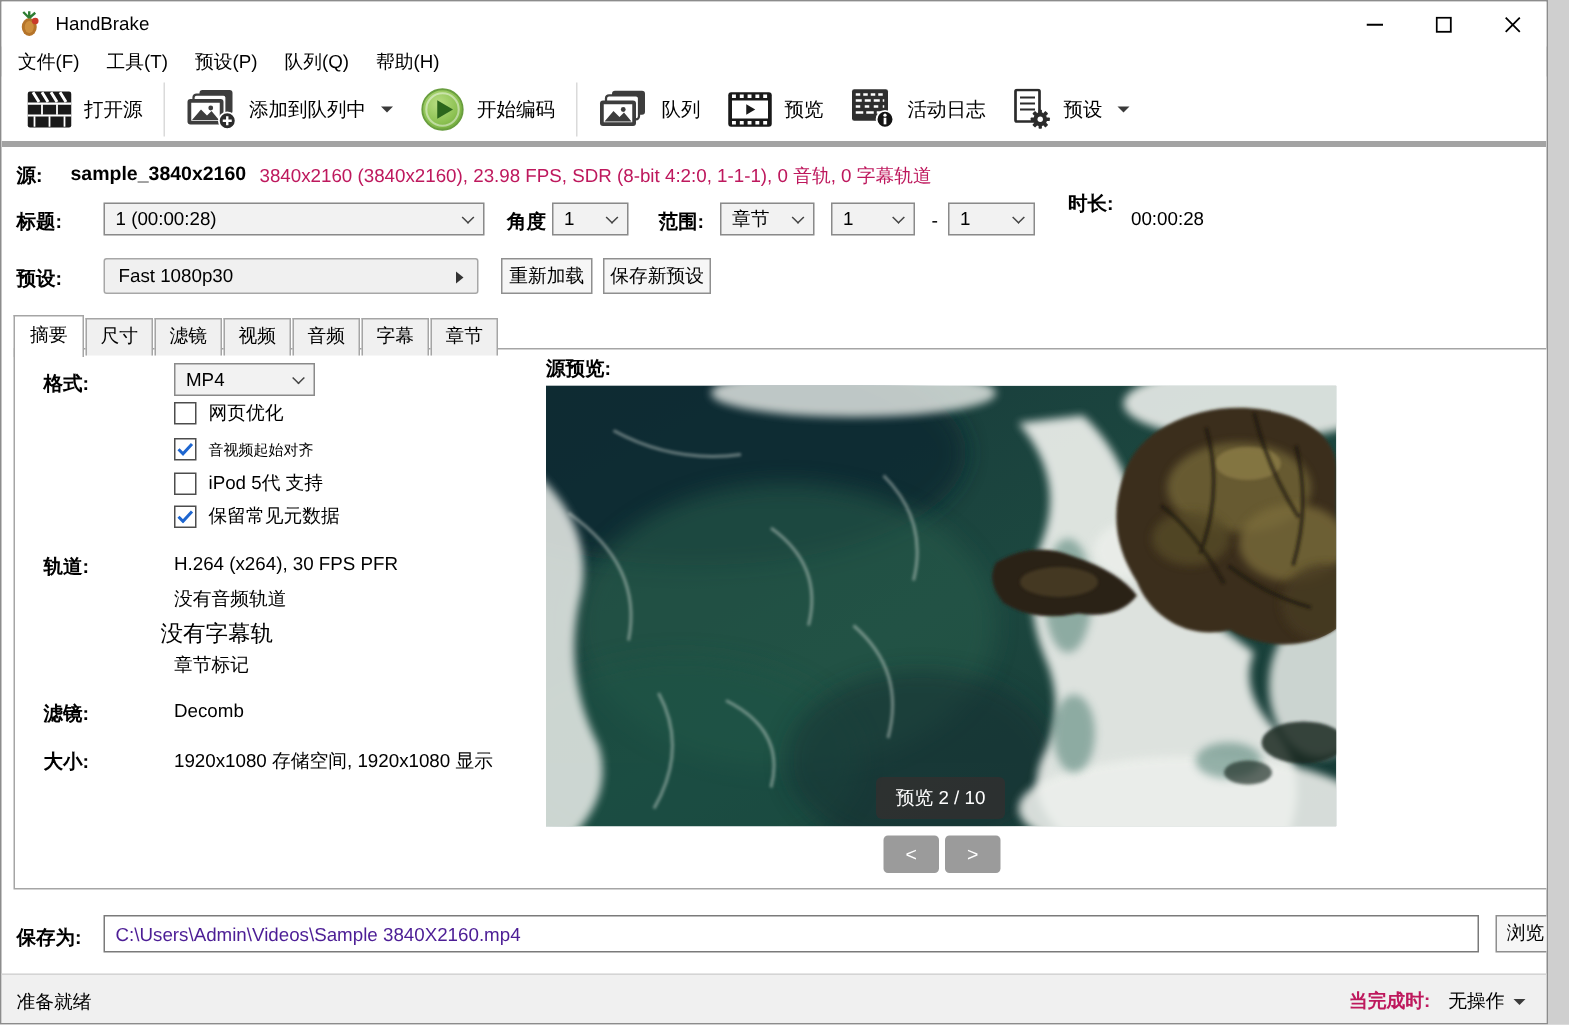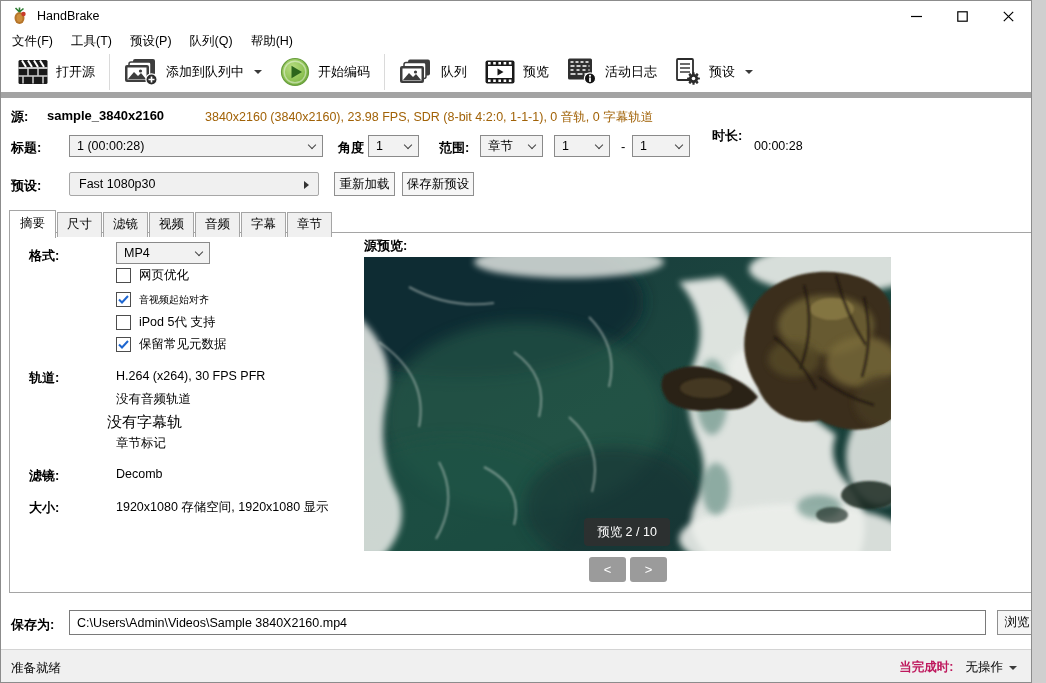--- a/index.html
+++ b/index.html
@@ -13,28 +13,28 @@
   .titlebar{ position:absolute; left:0; top:0; width:100%; height:30px; background:#fff; display:flex; align-items:center; }
   .titlebar .logo{ margin-left:10px; width:18px; height:18px; }
   .titlebar .title{ margin-left:8px; font-size:12.5px; }
   .wincontrols{ position:absolute; right:0; top:0; height:30px; display:flex; }
   .wbtn{ width:46px; height:30px; display:flex; align-items:center; justify-content:center; cursor:default; }
   .wbtn svg{ display:block; }
   
   .menubar{ position:absolute; left:0; top:30px; width:100%; height:20px; display:flex; align-items:center; padding-left:2px; }
   .menu-item{ padding:2px 9px; font-size:12.5px; }
   
-  .toolbar{ position:absolute; left:0; top:50px; width:100%; height:47px; display:flex; align-items:center; padding-left:8px; border-bottom:6px solid #a3a3a3; background:#fff; }
+  .toolbar{ position:absolute; left:0; top:50px; width:100%; height:47px; display:flex; align-items:center; padding-left:8px; border-bottom:4px solid #a3a3a3; background:#fff; }
   .tbtn{ display:flex; align-items:center; gap:8px; padding:5px 9px; font-size:13px; white-space:nowrap; }
   .tsep{ width:1px; height:36px; background:#dadada; margin:0 5px; }
   .caret{ width:0; height:0; border-left:4px solid transparent; border-right:4px solid transparent; border-top:4px solid #3a3a3a; margin-left:2px; }
   
   .lbl{ font-weight:bold; position:absolute; }
   .txt{ position:absolute; }
-  .gray{ color:#a16207; font-size:12.5px;margin-left:32px; }
+  .gray{ color:#be185d; font-size:12.5px; }
   .semib{ font-weight:600; }
   .combo{ position:absolute; height:22px; background:#f2f2f2; border:1px solid #8a8a8a; display:flex; align-items:center; padding:0 20px 0 7px; font-size:12.5px; }
   .combo .chev{ position:absolute; right:7px; top:6px; width:6px; height:6px; border-right:1.4px solid #444; border-bottom:1.4px solid #444; transform:rotate(45deg); }
   .btn{ position:absolute; background:#f6f6f6; border:1px solid #8f8f8f; font-size:12.5px; display:flex; align-items:center; justify-content:center; font-family:"Liberation Sans",sans-serif; }
   .preset-drop{ position:absolute; height:24px; background:#f0f0f0; border:1px solid #a7a7a7; border-radius:2px; display:flex; align-items:center; padding:0 22px 0 9px; font-size:12.5px; }
   .preset-drop .rarrow{ position:absolute; right:9px; top:8px; width:0; height:0; border-top:4px solid transparent; border-bottom:4px solid transparent; border-left:5px solid #333; }
   
   .tabs{ position:absolute; left:8px; top:209px; display:flex; align-items:flex-end; z-index:3; }
   .tab{ border:1px solid #a5a5a5; border-bottom:none; background:#f0f0f0; padding:3px 9px 4px 9px; font-size:12.5px; margin-right:1px; }
   .tab.active{ background:#fff; padding:4px 10px 6px 10px; margin-bottom:-1px; }
@@ -43,21 +43,21 @@
   .cbrow{ position:absolute; display:flex; align-items:center; gap:8px; }
   .checkbox{ width:15px; height:15px; background:#fff; border:1px solid #4d4d4d; display:flex; align-items:center; justify-content:center; }
   .checkbox svg{ display:none; }
   .checkbox.checked svg{ display:block; }
   
   .preview-img{ position:absolute; left:363px; top:256px; width:527px; height:294px; overflow:hidden; }
   .preview-img svg{ display:block; width:100%; height:100%; }
   .pv-badge{ position:absolute; left:583px; top:517px; width:86px; height:28px; background:rgba(48,48,48,0.88); border-radius:4px; color:#fff; font-size:12.5px; display:flex; align-items:center; justify-content:center; z-index:4; }
   .navbtn{ position:absolute; top:556px; width:37px; height:25px; background:#9b9b9b; border:none; border-radius:3px; color:#fff; font-size:13px; display:flex; align-items:center; justify-content:center; z-index:4; }
   
-  .save-input{ position:absolute; left:68px; top:609px; width:917px; height:25px; border:1px solid #7a7a7a; font-size:12.5px; padding:0 7px; font-family:"Liberation Sans",sans-serif; color:#000000; background:#fff; }
+  .save-input{ position:absolute; left:68px; top:609px; width:917px; height:25px; border:1px solid #7a7a7a; font-size:12.5px; padding:0 7px; font-family:"Liberation Sans",sans-serif; color:#4c1d95; background:#fff; }
   
   .statusbar{ position:absolute; left:0; top:648px; width:100%; height:35px; background:#f0f0f0; border-top:1px solid #d4d4d4; }
   .status-left{ position:absolute; left:10px; top:10px; font-size:12.5px; }
   .status-right{ position:absolute; right:14px; top:9px; display:flex; align-items:center; gap:12px; }
   .whendone-lbl{ font-weight:bold; color:#be185d; font-size:12.5px; }
   .whendone-val{ font-size:12.5px; display:flex; align-items:center; gap:4px; }
 </style>
 </head>
 <body>
 

